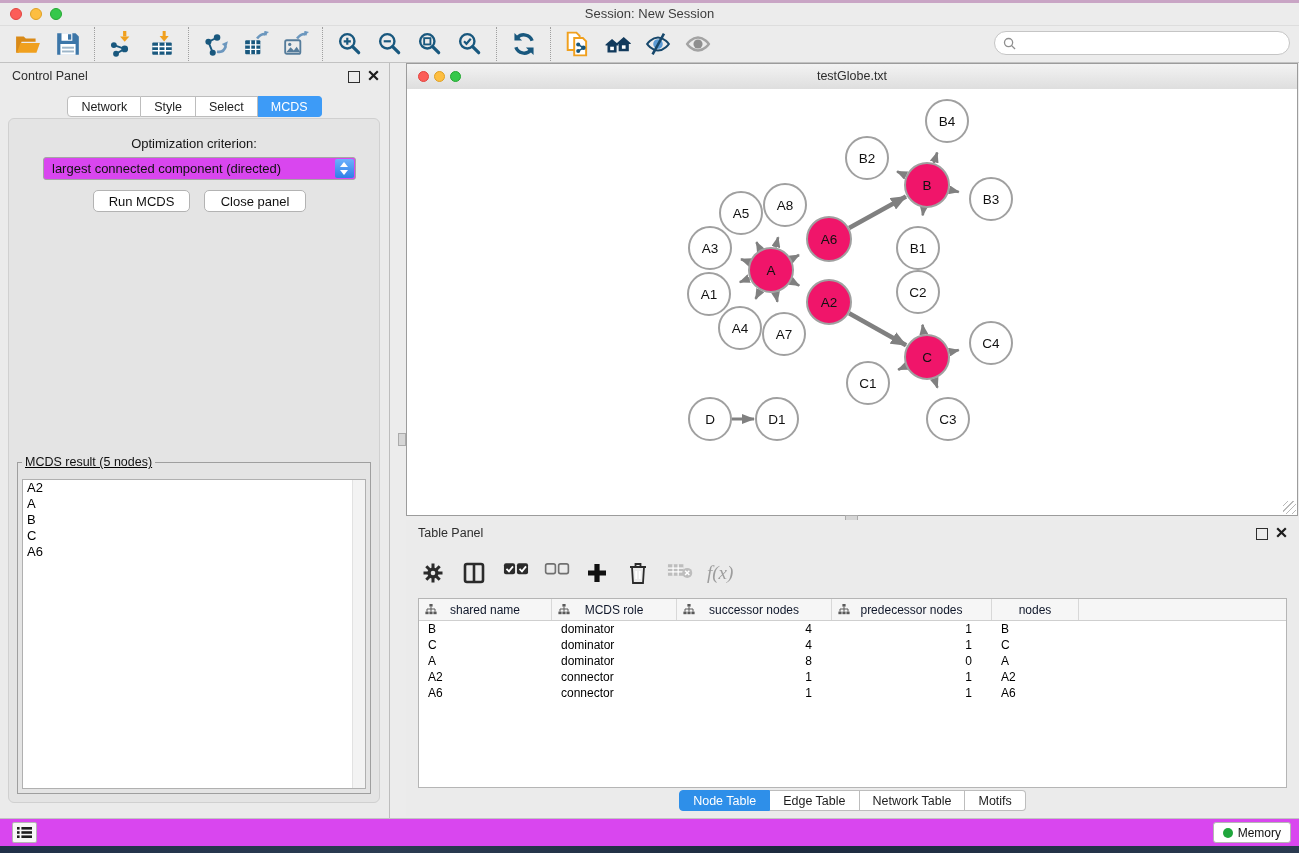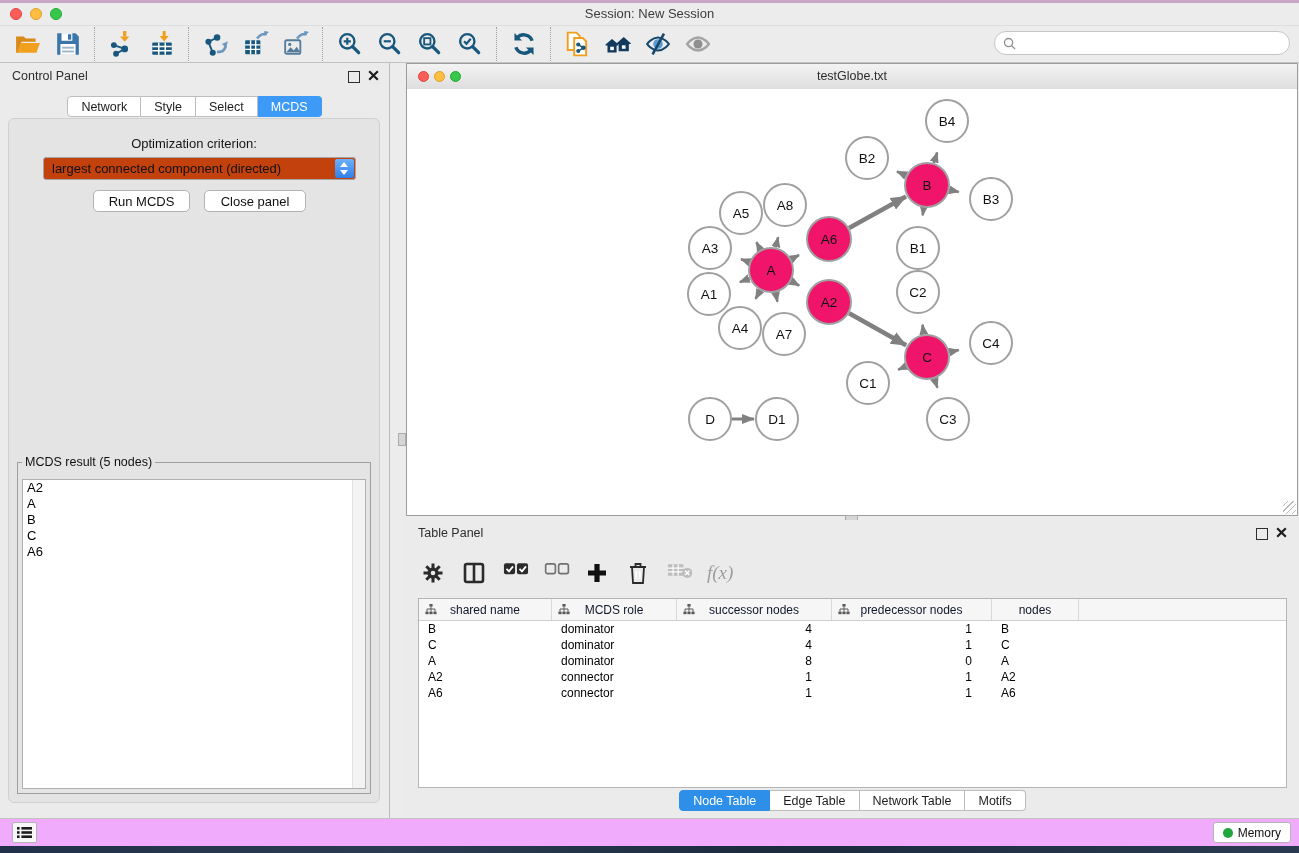--- a/index.html
+++ b/index.html
@@ -39,30 +39,30 @@
   .seg .tab:first-child{border-left:1px solid #bdbdbd;border-radius:4px 0 0 4px;}
   .seg .tab:last-child{border-radius:0 4px 4px 0;}
   .seg .tab.active{background:#3d9bf7;border-color:#3d9bf7;color:#fff;}
   
   #control-panel{position:absolute;left:0;top:63px;width:390px;height:755px;background:#ebebeb;border-right:1px solid #bdbdbd;box-sizing:border-box;}
   #control-panel .float-btn{right:29px;}
   #control-panel .close-btn{right:9px;}
   #cp-tabs{position:absolute;left:0;right:0;top:33px;display:flex;justify-content:center;}
   #cp-body{position:absolute;left:8px;right:9px;top:55px;height:683px;background:#e4e4e4;border:1px solid #d0d0d0;border-radius:6px;}
   #opt-label{position:absolute;left:0;right:0;top:17px;text-align:center;font-size:13px;color:#161616;}
-  #criterion-select{position:absolute;left:34px;top:38px;width:313px;height:23px;background:#c2410c;border:1px solid #a5a5a5;border-radius:3px;box-sizing:border-box;cursor:pointer;}
+  #criterion-select{position:absolute;left:34px;top:38px;width:313px;height:23px;background:#d946ef;border:1px solid #a5a5a5;border-radius:3px;box-sizing:border-box;cursor:pointer;}
   #criterion-select .sel-text{position:absolute;left:8px;top:3px;font-size:13px;color:#111;}
   .stepper{position:absolute;right:1px;top:1px;bottom:1px;width:19px;background:linear-gradient(#6cb1fc,#2f7fe8);border-radius:2px;}
   .stepper i{position:absolute;left:5px;width:0;height:0;border-left:4.5px solid transparent;border-right:4.5px solid transparent;}
   .stepper .up{top:3px;border-bottom:5px solid #fff;}
   .stepper .dn{bottom:3px;border-top:5px solid #fff;}
   #cp-buttons button{position:absolute;top:71px;height:22px;background:#fff;border:1px solid #b3b3b3;border-radius:5px;font-size:13px;color:#111;font-family:inherit;cursor:pointer;}
   #run-mcds{left:84px;width:97px;}
   #close-panel{left:195px;width:102px;}
-  #mcds-result{position:absolute;left:8px;right:8px;top:336px;bottom:8px;border:1px solid #9f9f9f;margin:0;padding:3px;}
+  #mcds-result{position:absolute;left:8px;right:8px;top:336px;bottom:8px;border:1px solid #9f9f9f;margin:0;padding:3px;text-decoration:underline;}
   #mcds-result legend{font-size:12.5px;color:#111;padding:0 3px;margin-left:1px;}
   #result-list{position:absolute;left:4px;right:4px;top:10px;bottom:4px;background:#fff;border:1px solid #b0b0b0;overflow:hidden;}
   #result-scrollbar{position:absolute;right:0;top:0;bottom:0;width:12px;background:#f3f3f3;border-left:1px solid #e2e2e2;}
   .result-item{font-size:13px;color:#000;line-height:16px;padding-left:4px;cursor:default;}
   
   #network-window{position:absolute;left:406px;top:63px;width:892px;height:453px;background:#fff;border:1px solid #9c9c9c;box-sizing:border-box;}
   .nw-titlebar{position:absolute;left:0;top:0;right:0;height:25px;background:linear-gradient(#f3f3f3,#dedede);border-bottom:1px solid #b9b9b9;}
   .nw-titlebar .lights{left:11px;top:7px;gap:5px;}
   .nw-titlebar .light{width:11px;height:11px;}
   .nw-title{position:absolute;left:0;right:0;top:5px;text-align:center;font-size:12.5px;color:#2d2d2d;}
@@ -82,21 +82,21 @@
   #nt-header{display:flex;height:22px;background:#f6f6f6;border-bottom:1px solid #cfcfcf;box-sizing:border-box;}
   .nt-hcell{display:flex;align-items:center;justify-content:center;gap:5px;font-size:12px;color:#0f172a;border-right:1px solid #d8d8d8;box-sizing:border-box;position:relative;}
   .nt-hcell .tree-ico{position:absolute;left:6px;top:5px;}
   .nt-row{display:flex;height:16px;cursor:default;}
   .nt-cell{font-size:12px;color:#000;box-sizing:border-box;line-height:16px;white-space:nowrap;overflow:hidden;}
   .nt-cell.left{text-align:left;padding-left:9px;}
   .nt-cell.right{text-align:right;padding-right:20px;}
   #tp-tabs{position:absolute;left:0;right:0;top:270px;display:flex;justify-content:center;}
   #tp-tabs .tab.active{background:#2e8fe9;border-color:#2e8fe9;}
   
-  #status-bar{position:absolute;left:0;top:818px;width:1299px;height:28px;background:#f0abfc;border-top:1px solid #c3c3c3;box-sizing:border-box;}
+  #status-bar{position:absolute;left:0;top:818px;width:1299px;height:28px;background:#d946ef;border-top:1px solid #c3c3c3;box-sizing:border-box;}
   #list-button{position:absolute;left:12px;top:3px;width:25px;height:21px;background:#f7f7f7;border:1px solid #b5b5b5;border-radius:2px;display:flex;align-items:center;justify-content:center;cursor:pointer;padding:0;}
   #memory-button{position:absolute;right:8px;top:3px;height:21px;background:#fff;border:1px solid #b5b5b5;border-radius:3px;display:flex;align-items:center;gap:5px;padding:0 9px;cursor:pointer;font-family:inherit;}
   #memory-dot{width:10px;height:10px;border-radius:50%;background:#1fa63c;}
   #memory-label{font-size:12px;color:#111;}
   svg{display:block;}
 </style>
 </head>
 <body>
 
 <div id="screen">

